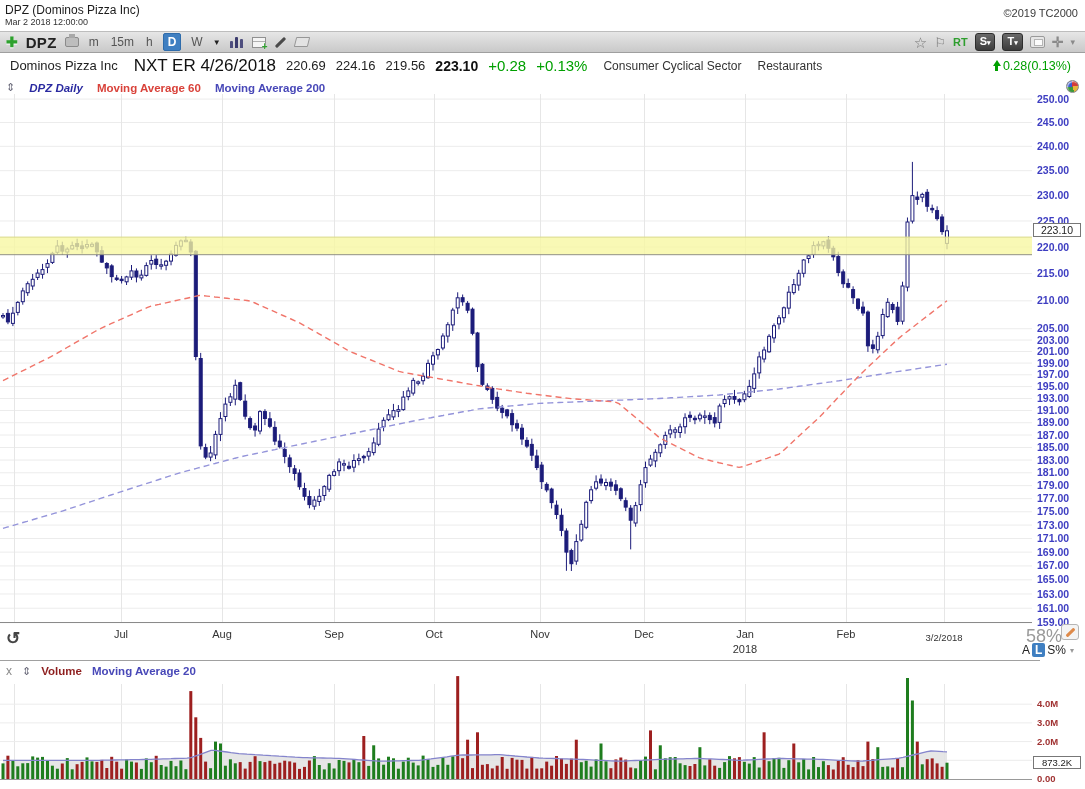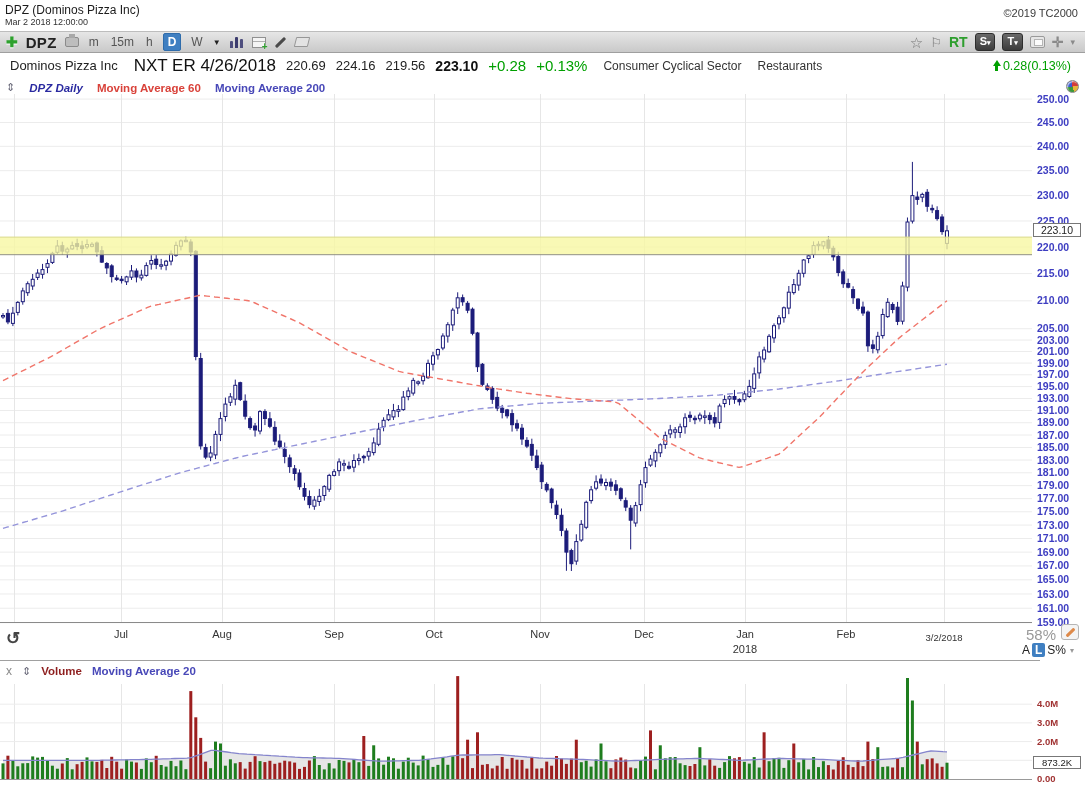--- a/index.html
+++ b/index.html
@@ -36,21 +36,21 @@
   .gridico:after { content:"+"; position:absolute; right:-3px; bottom:-5px; color:#2ea12e;
                    font-weight:bold; font-size:10px; text-shadow:0 0 1px #fff; }
   .pencil { width:13px; height:3px; background:#4a4a4a; transform:rotate(-45deg); border-radius:1px; }
   .noteico { width:14px; height:10px; background:#e3e3e3; border:1px solid #979797;
              transform:skewX(-14deg); border-radius:1px; }
   .printico { width:14px; height:10px; background:#bdbdbd; border:1px solid #8b8b8b; border-radius:2px; }
   .printico:before{ content:""; position:absolute; left:3px; top:-4px; width:6px; height:4px; background:#a8a8a8; }
   #tbar-right { margin-left:auto; display:flex; align-items:center; gap:7px; padding-right:4px; }
   .star { font-size:15px; color:#787878; line-height:1; }
   .flag { font-size:13px; color:#787878; line-height:1; }
-  .rt { font-size:14px; font-weight:bold; color:#2e9e2e; }
+  .rt { font-size:11px; font-weight:bold; color:#2e9e2e; }
   .dkbtn { background:linear-gradient(#6a6a6a,#3c3c3c); color:#fff; font-size:11px; font-weight:bold;
            border-radius:3px; padding:1px 4px; border:1px solid #2d2d2d; line-height:12px; }
   .dkbtn small { font-size:7px; }
   .saveico { width:15px; height:12px; background:#e6e6e6; border:1px solid #9a9a9a; border-radius:2px; }
   .saveico:before { content:""; position:absolute; left:3px; top:2px; width:7px; height:5px; background:#fcfcfc;
                     border:1px solid #b5b5b5; }
   .move { font-size:14px; font-weight:bold; color:#8a8a8a; line-height:1; }
   .litecaret { font-size:9px; color:#8a8a8a; }
 
   
@@ -82,21 +82,21 @@
   .valbox { z-index:4; background:#fff; border:1px solid #777; color:#222; text-align:center; }
   #pricebox { left:1033px; top:223px; width:48px; height:14px; font-size:10.5px; line-height:13px; }
   #volbox { left:1033px; top:756px; width:48px; height:13px; font-size:9.5px; line-height:12px; }
 
   #ball { left:1066px; top:80px; width:13px; height:13px; border-radius:50%; z-index:4;
           background:conic-gradient(#d33a3a 0 22%, #e8b43a 22% 45%, #3a9a3a 45% 72%, #3a5ad3 72% 100%);
           border:1px solid #888; box-shadow:inset 1px 1px 1px rgba(255,255,255,.7); }
   #loopico { left:2px; top:628px; width:22px; height:22px; background:#fff; z-index:4;
              color:#444; font-size:17px; font-weight:bold; line-height:22px; text-align:center; }
 
-  #zoomctl { left:1026px; top:626px; z-index:4; font-size:15px; color:#9a9a9a; }
+  #zoomctl { left:1026px; top:626px; z-index:4; font-size:18px; color:#9a9a9a; }
   #pencilbox { left:1061px; top:624px; width:18px; height:16px; border:1px solid #b5b5b5; border-radius:3px;
                background:#f4f4f4; z-index:4; }
   #pencilbox i { position:absolute; left:3px; top:6px; width:11px; height:3px; background:#de8a4a;
                  transform:rotate(-45deg); border-radius:1px; }
   #scalectl { left:1022px; top:643px; z-index:4; display:flex; align-items:center; gap:2px;
               font-size:12px; color:#222; }
   #scalectl .sel { background:#3f7fc1; color:#fff; padding:0 3px; border-radius:2px; font-weight:bold; }
   #scalectl .mini { font-size:8px; color:#9a9a9a; margin-left:2px; }
 </style>
 </head>

